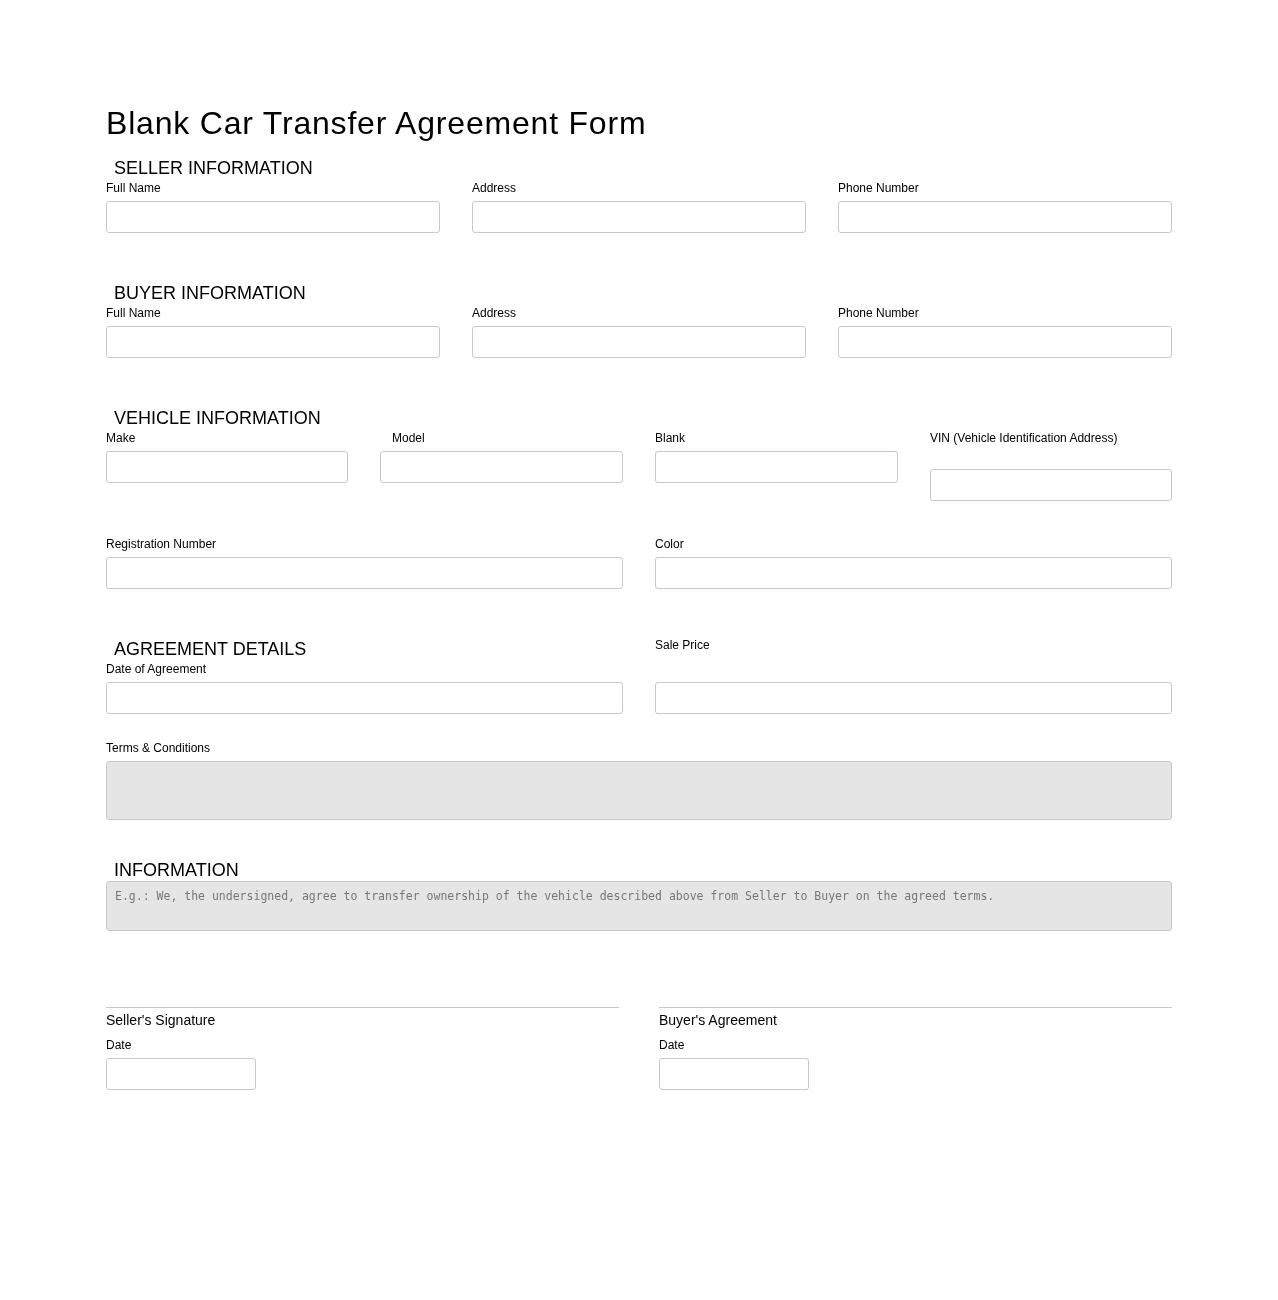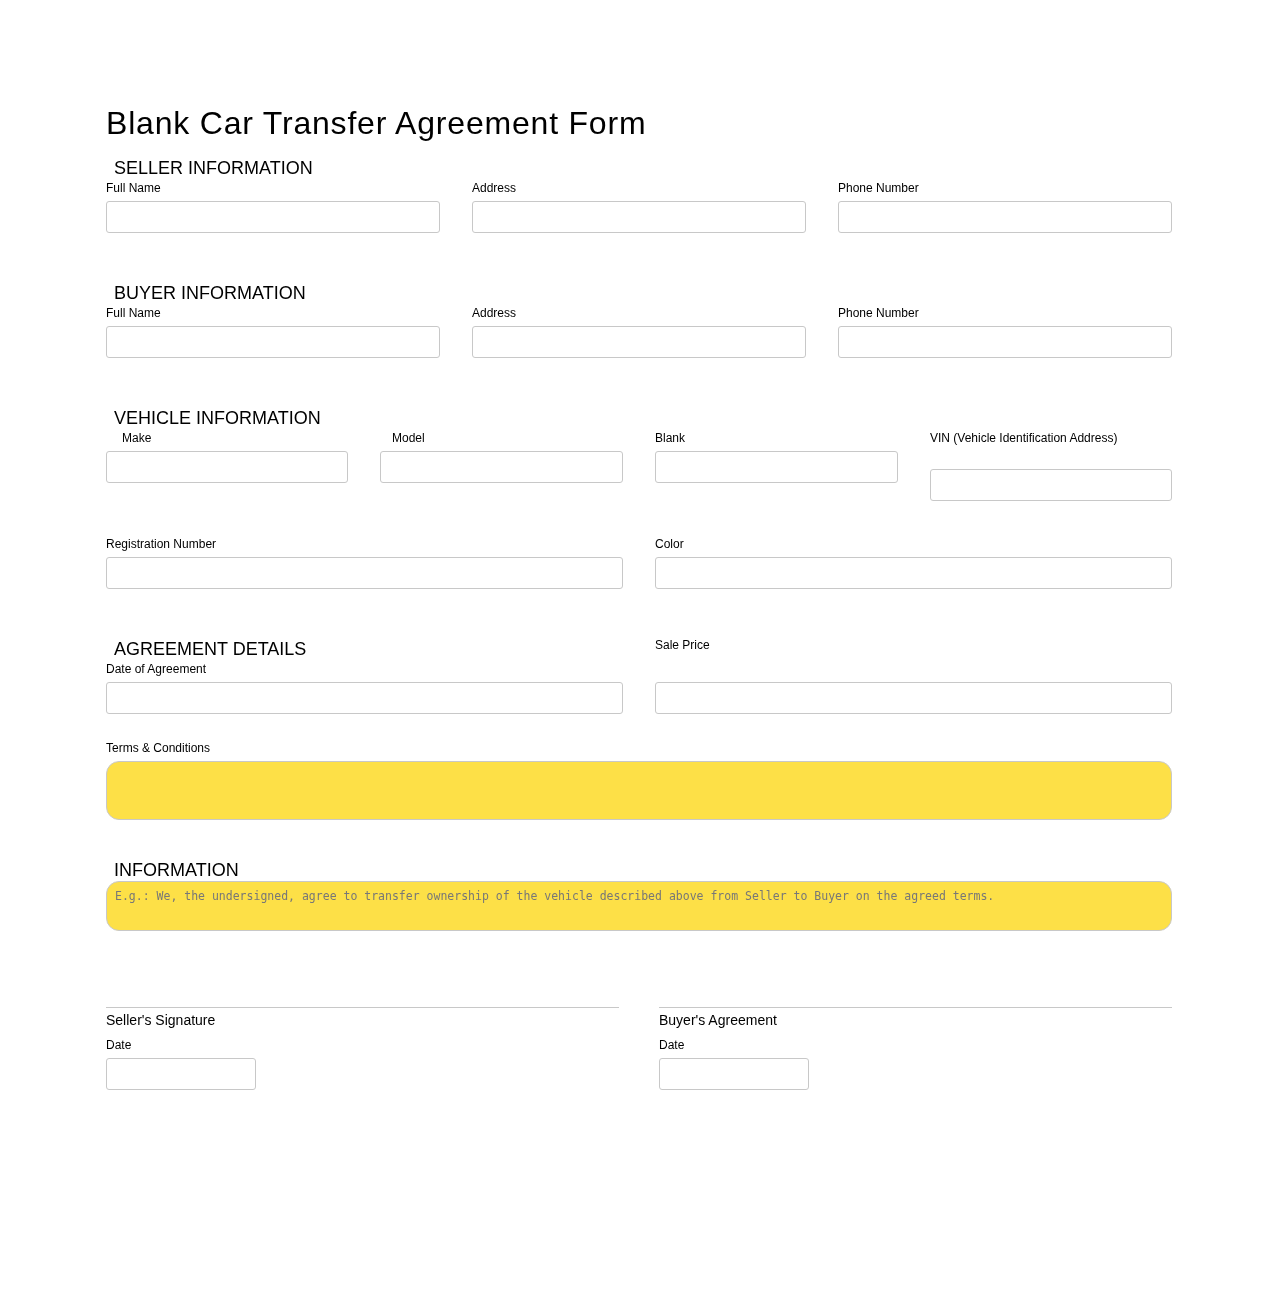--- a/index.html
+++ b/index.html
@@ -2,21 +2,21 @@
 <html><head>
 <meta charset="utf-8">
 <style>
   html, body { margin: 0; padding: 0; background: #ffffff; }
   body { width: 1278px; height: 1300px; position: relative; font-family: "Liberation Sans", sans-serif; color: #000; }
   .wrap { position: absolute; left: 106px; top: 0; width: 1066px; }
   h1 { position: absolute; top: 104px; left: 0; margin: 0; font-size: 32px; font-weight: normal; letter-spacing: 0.8px; line-height: 38px; white-space: nowrap; }
   .sec { position: absolute; left: 0; font-size: 18px; line-height: 22px; margin: 8px; font-weight: normal; }
   .lbl { position: absolute; font-size: 12px; line-height: 18px; }
   .inp { position: absolute; box-sizing: border-box; height: 32px; border: 1px solid #c8c8c8; border-radius: 3px; background: #fff; }
-  .ta { position: absolute; box-sizing: border-box; border: 1px solid #c8c8c8; border-radius: 13px; background: #fde047; }
+  .ta { position: absolute; box-sizing: border-box; border: 1px solid #c8c8c8; border-radius: 3px; background: #e5e5e5; }
   .ph { position: absolute; left: 8px; top: 7px; font-family: "DejaVu Sans Mono", monospace; font-size: 11.5px; color: #777; white-space: nowrap; }
   .line { position: absolute; height: 1px; background: #c8c8c8; }
   .sig { position: absolute; font-size: 14px; line-height: 18px; }
 </style>
 </head>
 <body>
 
 <div class="wrap">
   <h1>Blank Car Transfer Agreement Form</h1>
 
@@ -30,21 +30,21 @@
 
   <div class="sec" style="top:274px">BUYER INFORMATION</div>
   <div class="lbl" style="left:0;top:304px">Full Name</div>
   <div class="lbl" style="left:366px;top:304px">Address</div>
   <div class="lbl" style="left:732px;top:304px">Phone Number</div>
   <div class="inp" style="left:0;top:326px;width:334px"></div>
   <div class="inp" style="left:366px;top:326px;width:334px"></div>
   <div class="inp" style="left:732px;top:326px;width:334px"></div>
 
   <div class="sec" style="top:399px">VEHICLE INFORMATION</div>
-  <div class="lbl" style="left:16px;top:429px">Make</div>
+  <div class="lbl" style="left:0;top:429px">Make</div>
   <div class="lbl" style="left:286px;top:429px">Model</div>
   <div class="lbl" style="left:549px;top:429px">Blank</div>
   <div class="lbl" style="left:824px;top:429px;width:220px">VIN (Vehicle Identification Address)</div>
   <div class="inp" style="left:0;top:451px;width:242px"></div>
   <div class="inp" style="left:274px;top:451px;width:243px"></div>
   <div class="inp" style="left:549px;top:451px;width:243px"></div>
   <div class="inp" style="left:824px;top:469px;width:242px"></div>
 
   <div class="lbl" style="left:0;top:535px">Registration Number</div>
   <div class="lbl" style="left:549px;top:535px">Color</div>

